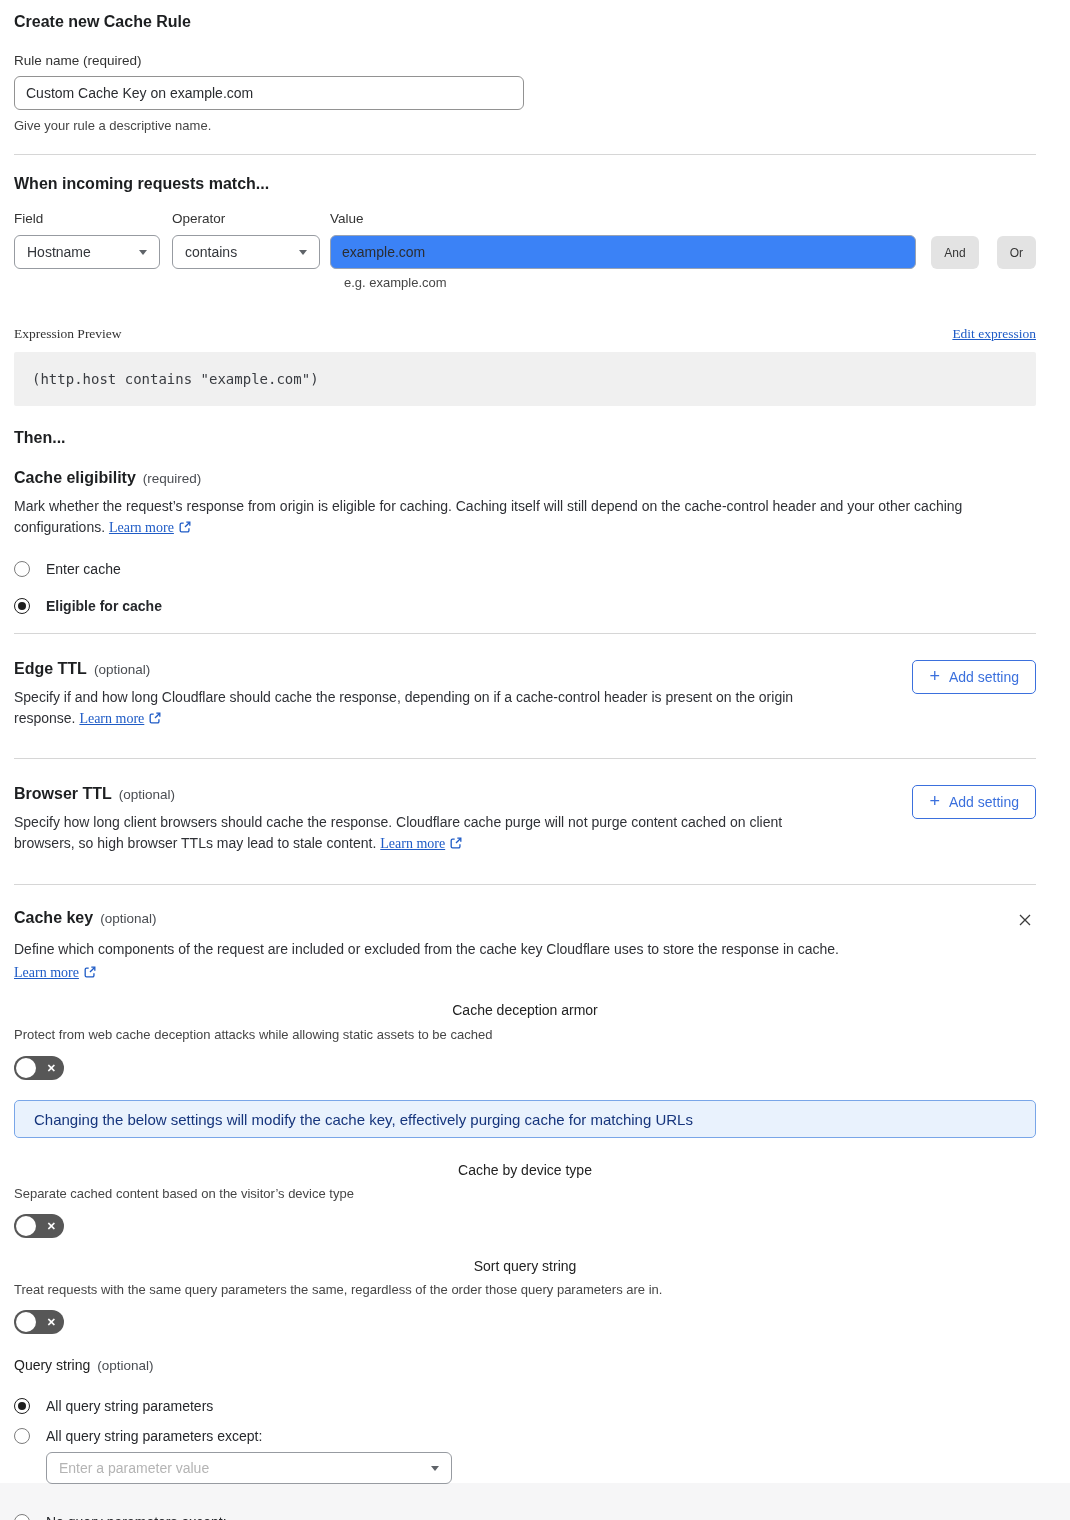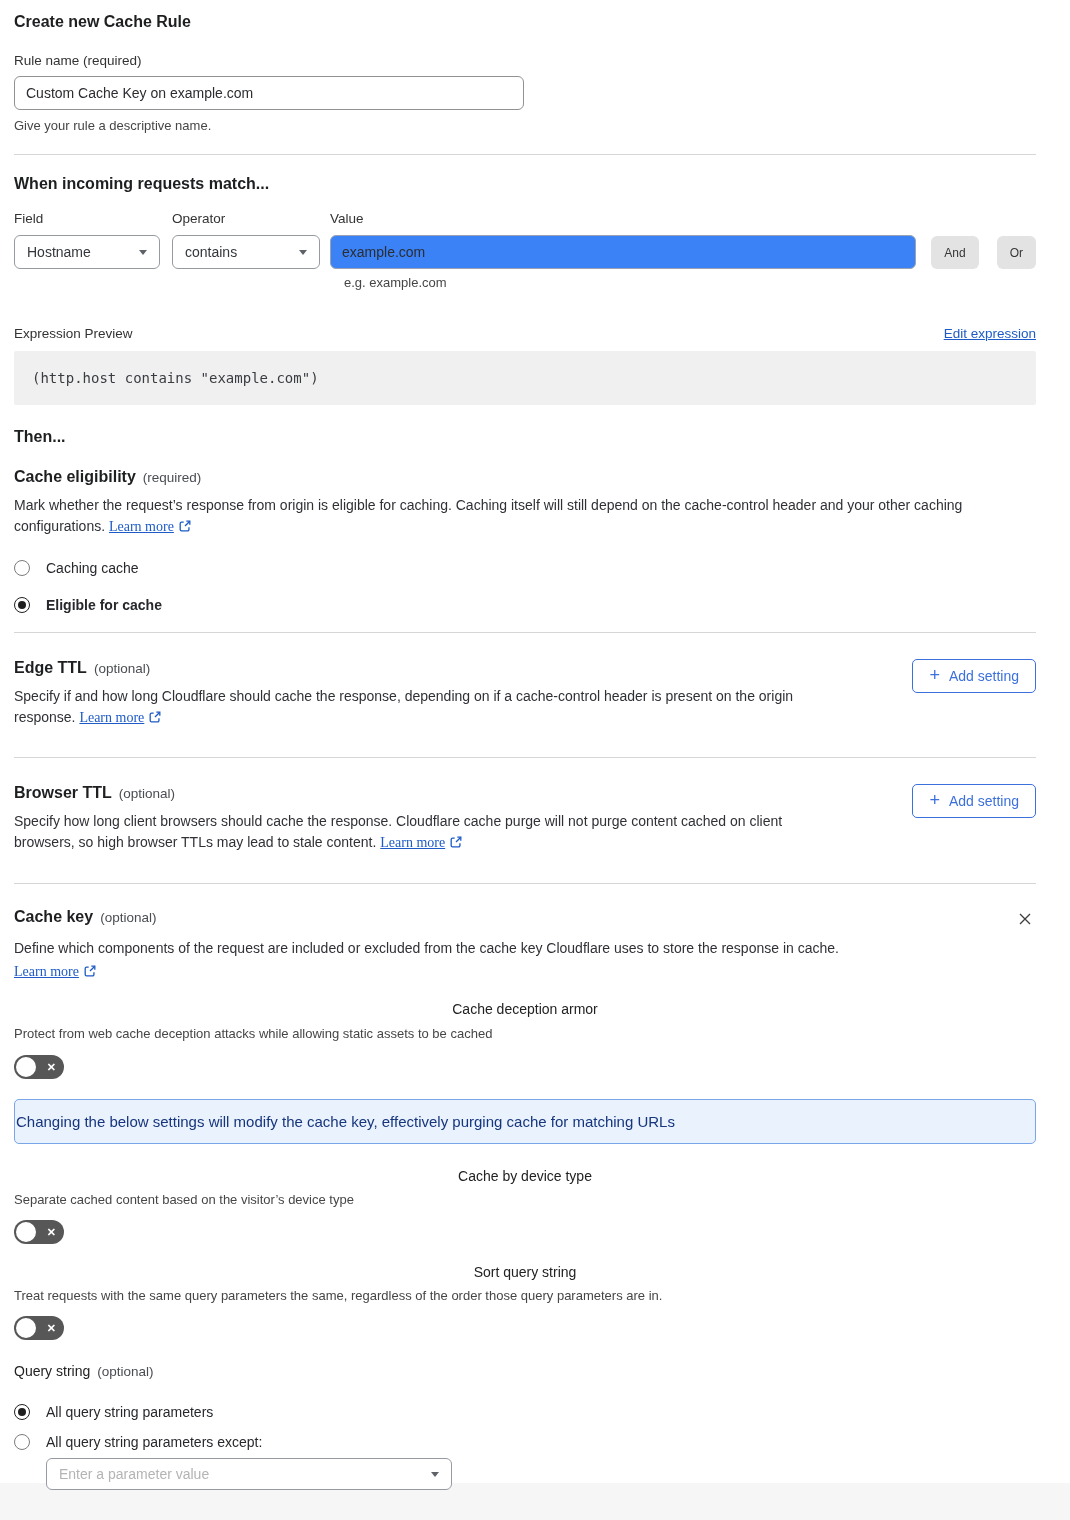--- a/index.html
+++ b/index.html
@@ -69,21 +69,21 @@
   .add-btn .plus { font-size:18px; font-weight:400; line-height:1; margin-top:-2px; }
 
   .close-btn { background:none; border:none; cursor:pointer; padding:2px; line-height:0; }
 
   .toggle { width:50px; height:24px; background:#575757; border-radius:12px; position:relative; cursor:pointer; }
   .toggle .knob { position:absolute; left:2px; top:2px; width:20px; height:20px; border-radius:50%; background:#fff; }
   .toggle .x { position:absolute; right:8px; top:50%; transform:translateY(-50%); color:#fff; font-size:11px; font-weight:700; }
 
   .banner {
     margin-top:20px; background:#e9f2fd; border:1px solid #79a6e8; border-radius:5px;
-    height:45px; display:flex; align-items:center; padding:0 1px;
+    height:38px; display:flex; align-items:center; padding:0 19px;
     color:#16357c; font-size:15px;
   }
 
   .param-select { width:406px; margin-left:32px; margin-top:8px; height:32px; }
   .param-select input {
     border:none; outline:none; background:transparent; flex:1;
     font-family:"Liberation Sans", sans-serif; font-size:14px; color:#2b2d31;
   }
   .param-select input::placeholder { color:#b4b4b4; }
 </style>
@@ -120,21 +120,21 @@
     </div>
     <div class="match-col" style="flex:1; margin-left:10px;">
       <span class="col-label small-label">Value</span>
       <input class="text-input value-input" type="text" value="example.com" style="">
     </div>
     <button class="cond-btn" style="margin-left:15px;">And</button>
     <button class="cond-btn" style="margin-left:18px;">Or</button>
   </div>
   <div class="help-text" style="margin-top:6px; margin-left:330px;">e.g. example.com</div>
 
-  <div class="expr-row" style="margin-top:36px;">
+  <div class="expr-row" style="margin-top:36px;font-family:Liberation Serif, serif;">
     <span class="small-label">Expression Preview</span>
     <a class="link">Edit expression</a>
   </div>
   <div class="code-box">
     <code>(http.host contains "example.com")</code>
   </div>
 
   <div class="h2" style="margin-top:23px;">Then...</div>
 
   <div style="margin-top:22px;">
@@ -143,21 +143,21 @@
   <p class="body-text" style="margin-top:9px; max-width:1010px;">
     <span>Mark whether the request’s response from origin is eligible for caching. Caching itself will still depend on the cache-control header and your other caching configurations.</span>
     <a class="learn-more"><span>Learn more</span></a><span class="ext-icon"><svg width="14" height="14" viewBox="0 0 16 16" fill="none" stroke="#1e5bc6" stroke-width="1.5">
           <path d="M6.5 3.5H4A1.5 1.5 0 0 0 2.5 5v7A1.5 1.5 0 0 0 4 13.5h7a1.5 1.5 0 0 0 1.5-1.5V9.5"></path>
           <path d="M9.5 2.5h4v4"></path>
           <path d="M13.2 2.8 8 8"></path>
         </svg></span>
   </p>
   <div class="radio-row" style="margin-top:21px;">
     <span class="radio"></span>
-    <span class="radio-label">Caching cache</span>
+    <span class="radio-label">Enter cache</span>
   </div>
   <div class="radio-row" style="margin-top:21px;">
     <span class="radio selected"></span>
     <span class="radio-label bold">Eligible for cache</span>
   </div>
 
   <hr class="sep" style="margin-top:19px;">
 
   <div class="section-head-row" style="margin-top:26px;">
     <div style="max-width:832px;">

